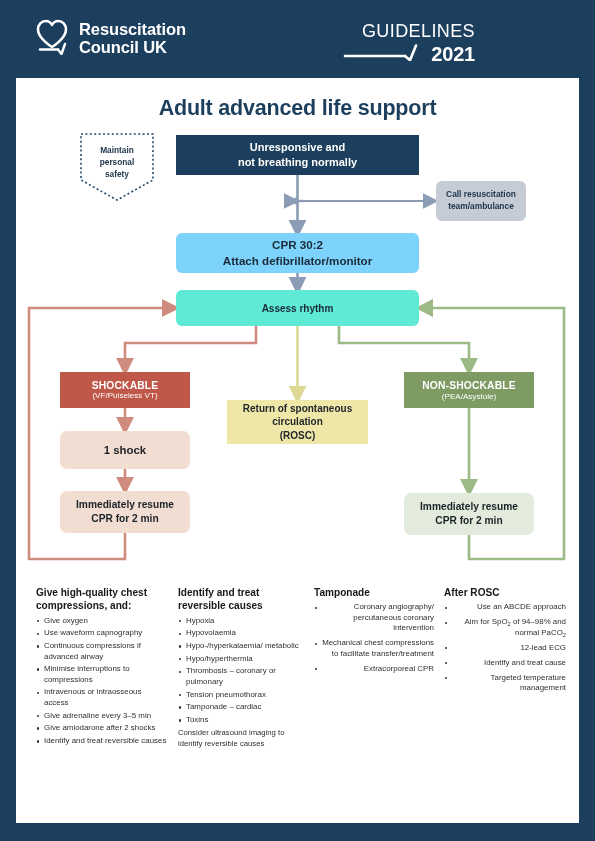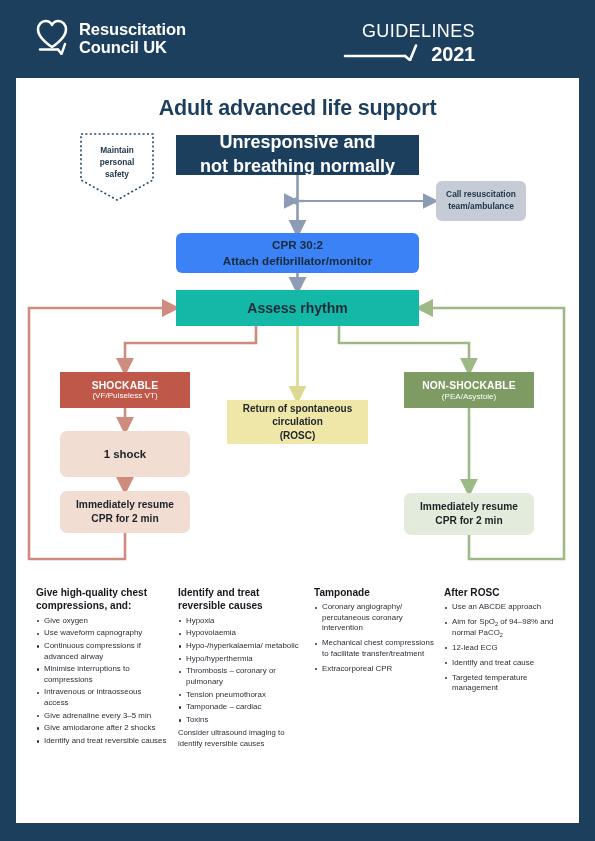--- a/index.html
+++ b/index.html
@@ -37,52 +37,52 @@
     color:#1d3f5e;font-size:21.5px;font-weight:bold;letter-spacing:-0.2px;
   }
 
   
   .box{position:absolute;display:flex;flex-direction:column;align-items:center;justify-content:center;text-align:center;box-sizing:border-box;}
   .b-line1{font-weight:bold;}
   .b-line2{}
 
   #box-unresponsive{
     left:160px;top:57px;width:243px;height:40px;
-    background:#1d3f5e;color:#ffffff;font-size:18px;line-height:1.32;font-weight:bold;
+    background:#1d3f5e;color:#ffffff;font-size:11px;line-height:1.32;font-weight:bold;
   }
   #box-call{
     left:420px;top:103px;width:90px;height:40px;border-radius:6px;
     background:#c5ccd6;color:#22384e;font-size:8.4px;line-height:1.4;font-weight:bold;
   }
   #box-cpr{
     left:160px;top:155px;width:243px;height:40px;border-radius:6px;
-    background:#3b82f6;color:#1b2a38;font-size:11.6px;line-height:1.34;font-weight:bold;
+    background:#7dd3fc;color:#1b2a38;font-size:11.6px;line-height:1.34;font-weight:bold;
   }
   #box-assess{
-    left:160px;top:212px;width:243px;height:36px;border-radius:0;
-    background:#14b8a6;color:#1b2a38;font-size:14px;font-weight:bold;
+    left:160px;top:212px;width:243px;height:36px;border-radius:6px;
+    background:#5eead4;color:#1b2a38;font-size:10px;font-weight:bold;
   }
   #box-shockable{
     left:44px;top:294px;width:130px;height:36px;
     background:#c0584a;color:#ffffff;
   }
   #box-shockable .b-line1{font-size:10.3px;letter-spacing:0.15px;}
   #box-shockable .b-line2{font-size:8.1px;margin-top:0;}
   #box-nonshockable{
     left:388px;top:294px;width:130px;height:36px;
     background:#7d9b63;color:#ffffff;
   }
   #box-nonshockable .b-line1{font-size:10.3px;letter-spacing:0.15px;}
   #box-nonshockable .b-line2{font-size:8.1px;margin-top:1px;}
   #box-rosc{
     left:211px;top:322px;width:141px;height:44px;
     background:#efe7a8;color:#22282e;font-size:10px;line-height:1.33;font-weight:bold;
   }
   #box-1shock{
-    left:44px;top:353px;width:130px;height:46px;border-radius:7px;
+    left:44px;top:353px;width:130px;height:38px;border-radius:7px;
     background:#f2ddd2;color:#1b2228;font-size:11.4px;font-weight:bold;
   }
   #box-resume-l{
     left:44px;top:413px;width:130px;height:42px;border-radius:7px;
     background:#f2ddd2;color:#1b2228;font-size:10.2px;line-height:1.36;font-weight:bold;
   }
   #box-resume-r{
     left:388px;top:415px;width:130px;height:42px;border-radius:7px;
     background:#e3ebdc;color:#1b2228;font-size:10.2px;line-height:1.36;font-weight:bold;
   }
@@ -114,21 +114,21 @@
     content:"";position:absolute;left:1px;top:4.2px;width:2.4px;height:2.4px;
     background:#2b2f35;border-radius:50%;
   }
   .col-note{
     color:#2b2f35;font-size:7.7px;line-height:1.33;margin-top:3px;
   }
   #col1{width:142px;padding-right:10px;}
   #col2{width:136px;padding-right:10px;}
   #col3{width:130px;padding-right:10px;}
   #col4{width:122px;}
-  #col3 li,#col4 li{margin-bottom:4.5px;}
+  #col3 li,#col4 li{margin-bottom:4.5px;text-align:right;}
   sub{font-size:0.72em;vertical-align:baseline;position:relative;top:1.8px;}
 </style>
 </head>
 <body>
 
 <div id="header">
   <div id="logo-block">
     <span>
       <svg width="36" height="38" viewBox="0 0 36 38">
         <path d="M18 30 C18 30 4 21.5 4 12.5 C4 7.3 7.6 4 11.6 4 C14.4 4 16.8 5.6 18 8 C19.2 5.6 21.6 4 24.4 4 C28.4 4 32 7.3 32 12.5 C32 21.5 18 30 18 30 Z" fill="none" stroke="#ffffff" stroke-width="2.6" stroke-linejoin="round"></path>

